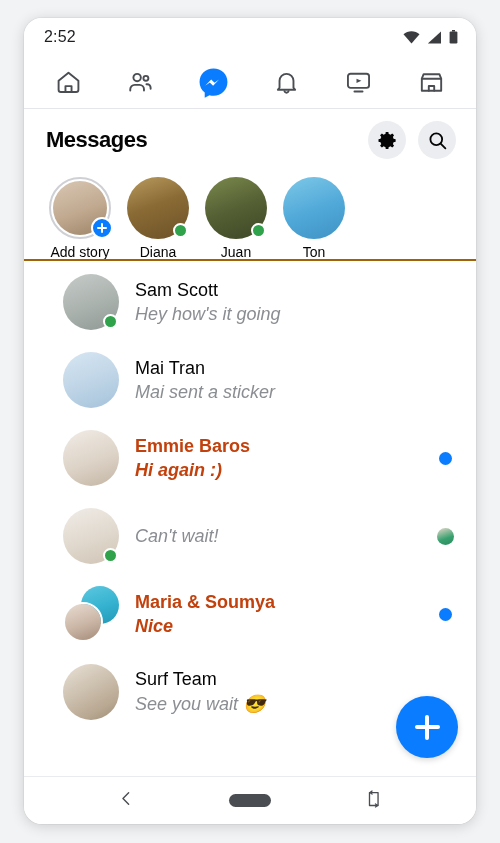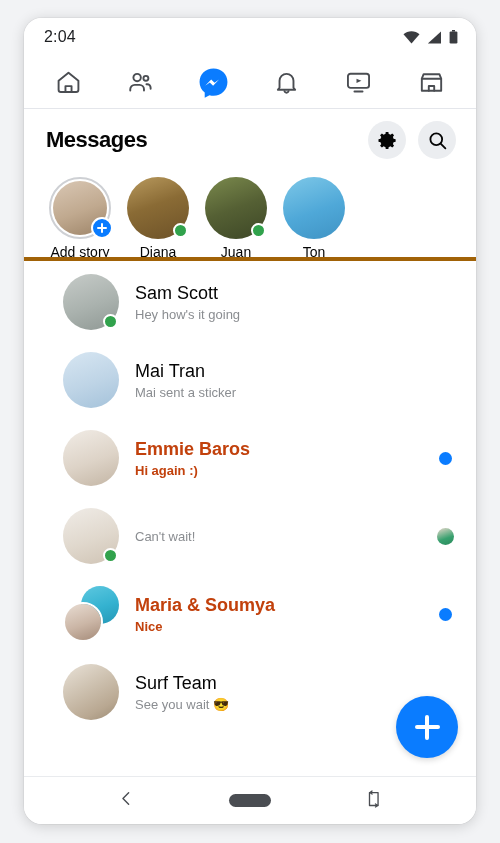--- a/index.html
+++ b/index.html
@@ -104,21 +104,21 @@
 
   
   .stories {
     flex: 0 0 90px;
     display: flex;
     align-items: flex-start;
     gap: 14px;
     padding: 6px 0 0 24px;
     background: #ffffff;
     overflow: hidden;
-    border-bottom: 4px solid #a16207;
+    border-bottom: 2px solid #a16207;
   }
   .story {
     width: 64px;
     flex: 0 0 64px;
     display: flex;
     flex-direction: column;
     align-items: center;
     cursor: pointer;
   }
   .story-avatar-wrap {
@@ -222,25 +222,26 @@
     gap: 3px;
   }
   .conv-name {
     font-size: 18px;
     color: #050505;
     white-space: nowrap;
     overflow: hidden;
     text-overflow: ellipsis;
   }
   .conv-snippet {
-    font-size: 13px;
+    font-size: 18px;
     color: #8a8d91;
     white-space: nowrap;
     overflow: hidden;
     text-overflow: ellipsis;
+    font-style: italic;
   }
   .conv-row.unread .conv-name,
   .conv-row.unread .conv-snippet {
     font-weight: bold;
     color: #c2410c;
   }
   .conv-meta {
     flex: 0 0 auto;
     margin-left: 10px;
     width: 26px;
@@ -351,21 +352,21 @@
   .ph-maria2  { background: linear-gradient(160deg,#e8dcd2 0%,#cbb6a6 55%,#a58b79 100%); }
   .ph-surf    { background: linear-gradient(150deg,#e9e2d8 0%,#cfc3b2 40%,#b9a892 75%,#9c8b74 100%); }
   .ph-receipt { background: linear-gradient(160deg,#e9d9cc 0%,#37a06e 60%,#2b8a5c 100%); }
 </style>
 </head>
 <body>
 
 <div class="phone-frame">
 
   <div class="status-bar">
-    <div class="status-time">2:04</div>
+    <div class="status-time">2:52</div>
     <div class="status-icons">
       <span>
         <svg width="17" height="13" viewBox="0 0 17 13">
             <path d="M8.5 12.5 0.5 3.2C2.7 1.3 5.5 0.3 8.5 0.3s5.8 1 8 2.9z" fill="#3a3c40"></path>
           </svg>
       </span>
       <span>
         <svg width="15" height="13" viewBox="0 0 15 13">
             <path d="M14 0.5v12H0.8z" fill="#3a3c40"></path>
           </svg>

